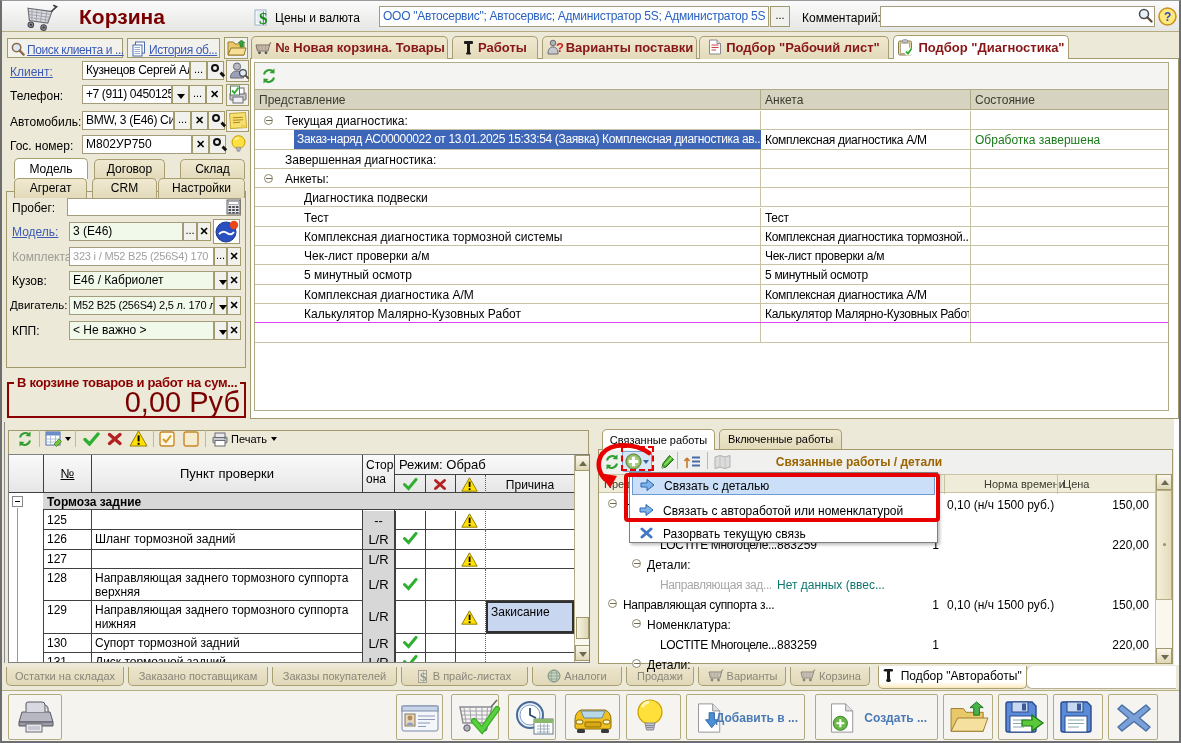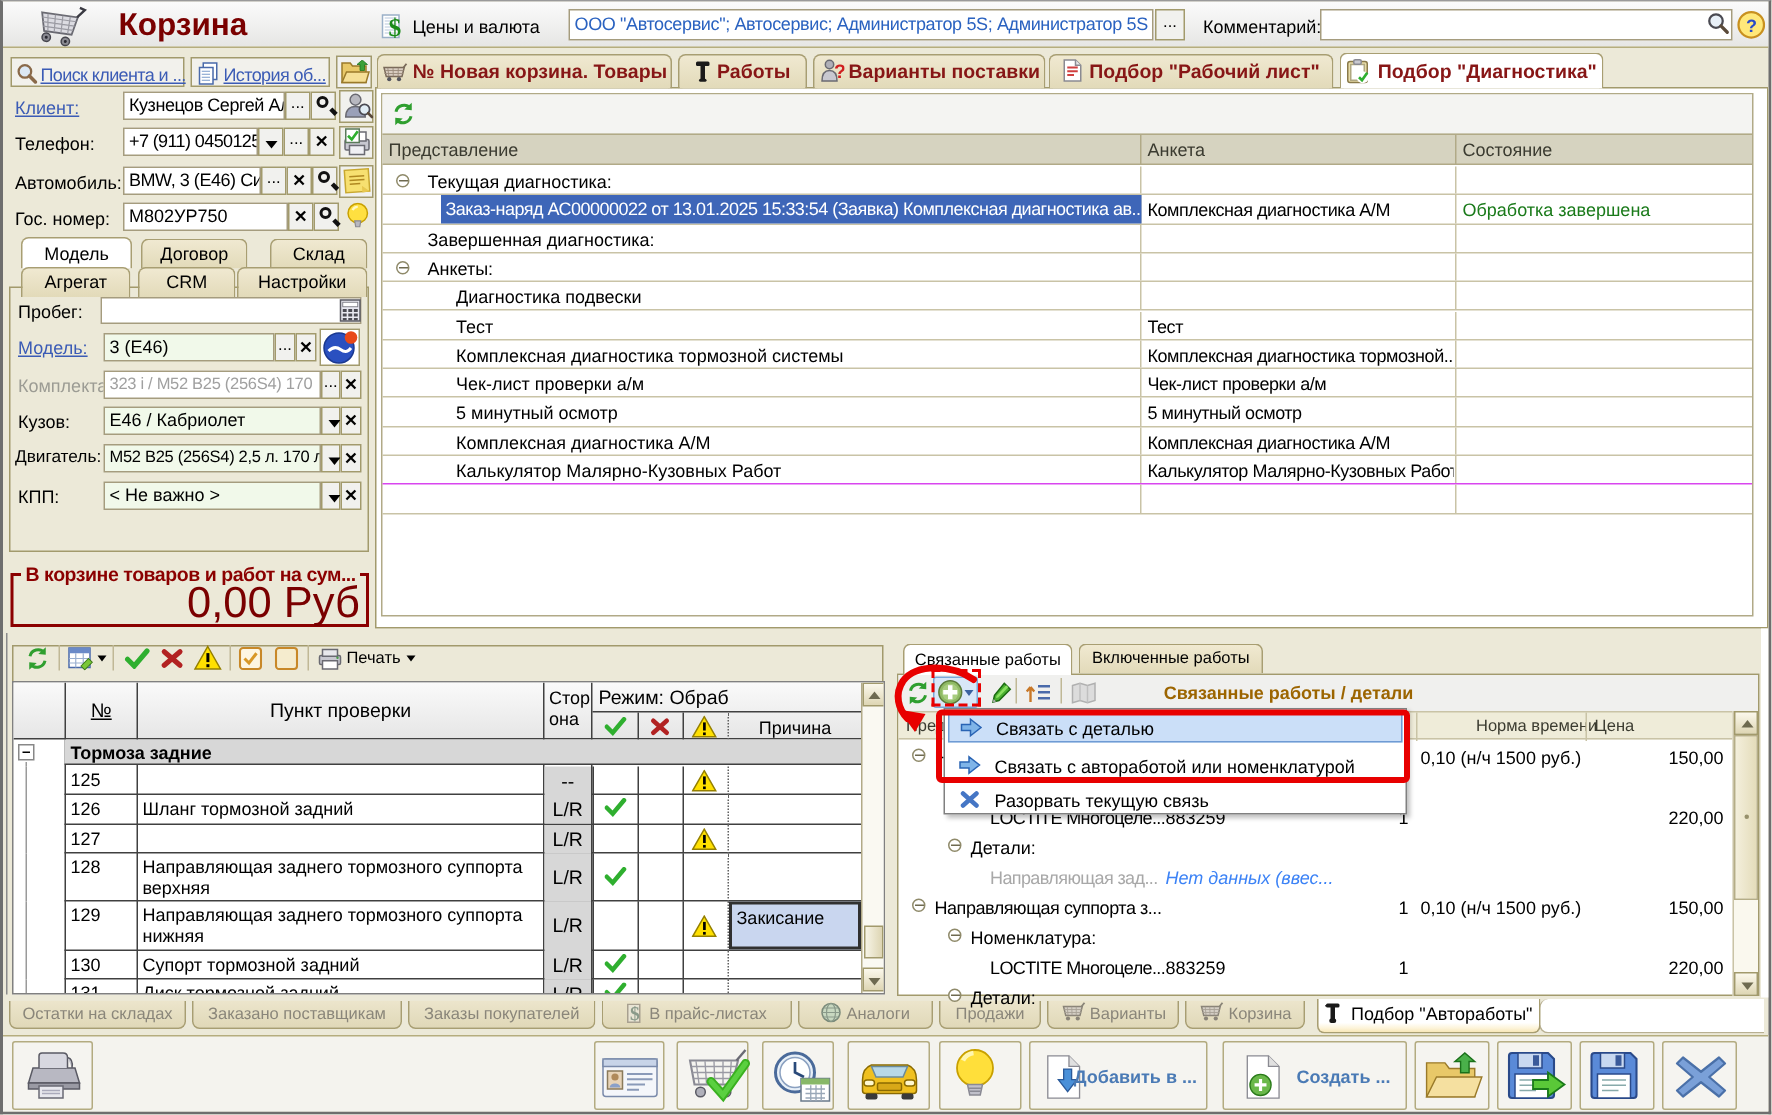--- a/index.html
+++ b/index.html
@@ -578,21 +578,21 @@
           <span style="position:absolute;top:4px;white-space:nowrap;overflow:hidden;color:#000;right:216px;">1</span>
           <span style="position:absolute;top:4px;white-space:nowrap;overflow:hidden;color:#000;right:6px;">220,00</span>
         </div>
         <div style="position:absolute;left:0;top:60px;width:556px;height:20px;">
           <i style="position:absolute;left:33px;top:5px;width:9px;height:9px;border:1px solid #8f8a6a;border-radius:50%;background:#fff;"></i>
           <i style="position:absolute;left:35px;top:9px;width:6px;height:1px;background:#6e6a50;"></i>
           <span style="position:absolute;top:4px;white-space:nowrap;overflow:hidden;color:#000;left:48px;">Детали:</span>
         </div>
         <div style="position:absolute;left:0;top:80px;width:556px;height:20px;">
           <span style="position:absolute;top:4px;white-space:nowrap;overflow:hidden;color:#a8a8a8;left:61px;width:119px;letter-spacing:-0.4px;">Направляющая зад...</span>
-          <span style="position:absolute;top:4px;white-space:nowrap;overflow:hidden;color:#3b82f6;left:178px;width:130px;font-style:italic;">Нет данных (ввес...</span>
+          <span style="position:absolute;top:4px;white-space:nowrap;overflow:hidden;color:#0f766e;left:178px;width:130px;">Нет данных (ввес...</span>
         </div>
         <div style="position:absolute;left:0;top:100px;width:556px;height:20px;">
           <i style="position:absolute;left:9px;top:5px;width:9px;height:9px;border:1px solid #8f8a6a;border-radius:50%;background:#fff;"></i>
           <i style="position:absolute;left:11px;top:9px;width:6px;height:1px;background:#6e6a50;"></i>
           <span style="position:absolute;top:4px;white-space:nowrap;overflow:hidden;color:#000;left:24px;width:158px;letter-spacing:-0.3px;">Направляющая суппорта з...</span>
           <span style="position:absolute;top:4px;white-space:nowrap;overflow:hidden;color:#000;right:216px;">1</span>
           <span style="position:absolute;top:4px;white-space:nowrap;overflow:hidden;color:#000;left:348px;">0,10 (н/ч 1500 руб.)</span>
           <span style="position:absolute;top:4px;white-space:nowrap;overflow:hidden;color:#000;right:6px;">150,00</span>
         </div>
         <div style="position:absolute;left:0;top:120px;width:556px;height:20px;">

